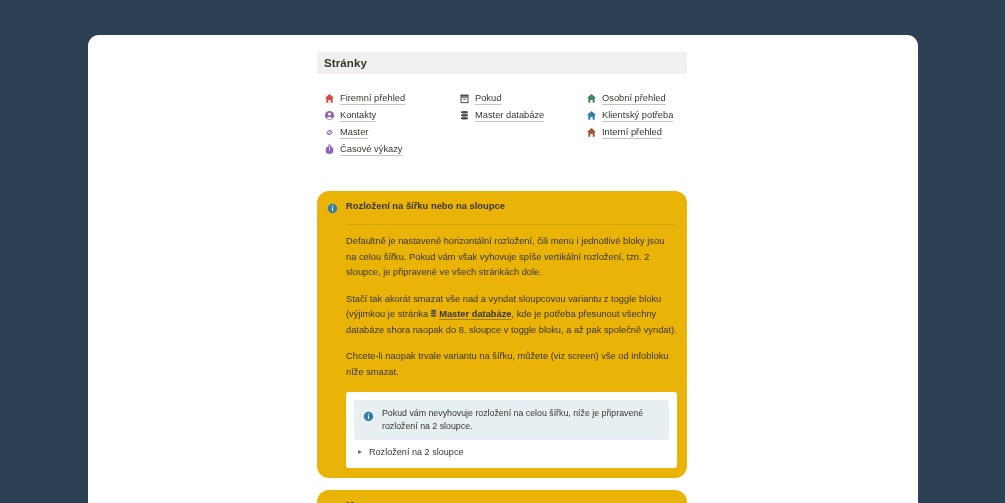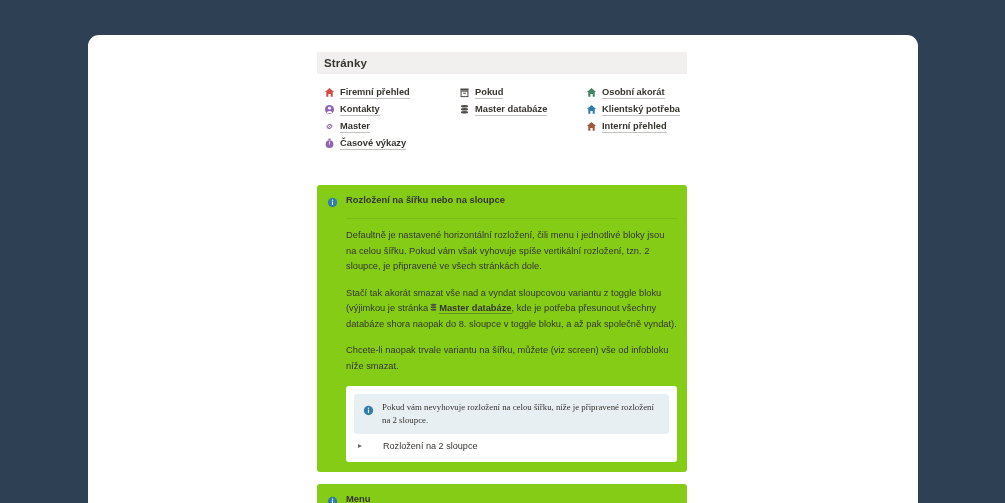--- a/index.html
+++ b/index.html
@@ -37,44 +37,43 @@
     color: #37352f;
     letter-spacing: .1px;
   }
 
   
   .link-grid {
     display: grid;
     grid-template-columns: 135px 127px 1fr;
     column-gap: 0px;
     row-gap: 0px;
-    margin-top: 10px;
+    margin-top: 16px;
     padding-left: 7px;
-    font-weight: bold;
   }
   .link-item {
     display: flex;
     align-items: center;
     gap: 5px;
     height: 17px;
     font-size: 9.3px;
     color: #37352f;
     cursor: pointer;
   }
   .link-item .lbl {
     border-bottom: 1px solid rgba(55,53,47,.3);
     line-height: 12px;
     white-space: nowrap;
   }
   .ico { width: 11px; height: 11px; flex: 0 0 11px; display:block; }
 
   
   .callout {
-    background: #84cc16;
-    border-radius: 3px;
+    background: #eab308;
+    border-radius: 12px;
     padding: 8px 10px 10px 10px;
     margin-top: 33px;
   }
   .callout.tight { margin-top: 12px; }
   .callout-head {
     display: flex;
     align-items: flex-start;
     gap: 8px;
   }
   .callout-title {
@@ -110,31 +109,30 @@
     margin-top: 12px;
     padding: 8px 8px 8px 8px;
   }
   .inner-callout {
     background: #e8eff3;
     border-radius: 3px;
     padding: 7px 9px;
     display: flex;
     align-items: flex-start;
     gap: 8px;
-    font-family: Liberation Serif, serif;
   }
   .inner-callout .txt {
     font-size: 8.8px;
     line-height: 13px;
     color: #37352f;
   }
   .toggle-row {
     display: flex;
     align-items: center;
-    gap: 21px;
+    gap: 7px;
     padding: 7px 3px 3px 4px;
     font-size: 9.1px;
     color: #37352f;
     cursor: pointer;
   }
   .tri {
     width: 0; height: 0;
     border-left: 4.5px solid #6b6a66;
     border-top: 3.2px solid transparent;
     border-bottom: 3.2px solid transparent;
@@ -176,21 +174,21 @@
           </span>
           <span class="lbl">Pokud</span>
         </div>
 
         <div class="link-item">
           <span class="ico">
             <svg viewBox="0 0 16 16" width="11" height="11">
                 <path d="M8 1.6 1.4 7.1h1.9V14h3.0v-3.7h3.4V14h3.0V7.1h1.9z" fill="#448361"></path>
               </svg>
           </span>
-          <span class="lbl">Osobní akorát</span>
+          <span class="lbl">Osobní přehled</span>
         </div>
         <div class="link-item">
           <span class="ico">
             <svg viewBox="0 0 16 16" width="11" height="11">
                 <circle cx="8" cy="8" r="6.6" fill="#9065b0"></circle>
                 <circle cx="8" cy="6" r="2.1" fill="#ffffff"></circle>
                 <path d="M3.6 13.4a4.6 4.6 0 0 1 8.8 0z" fill="#ffffff"></path>
               </svg>
           </span>
           <span class="lbl">Kontakty</span>

